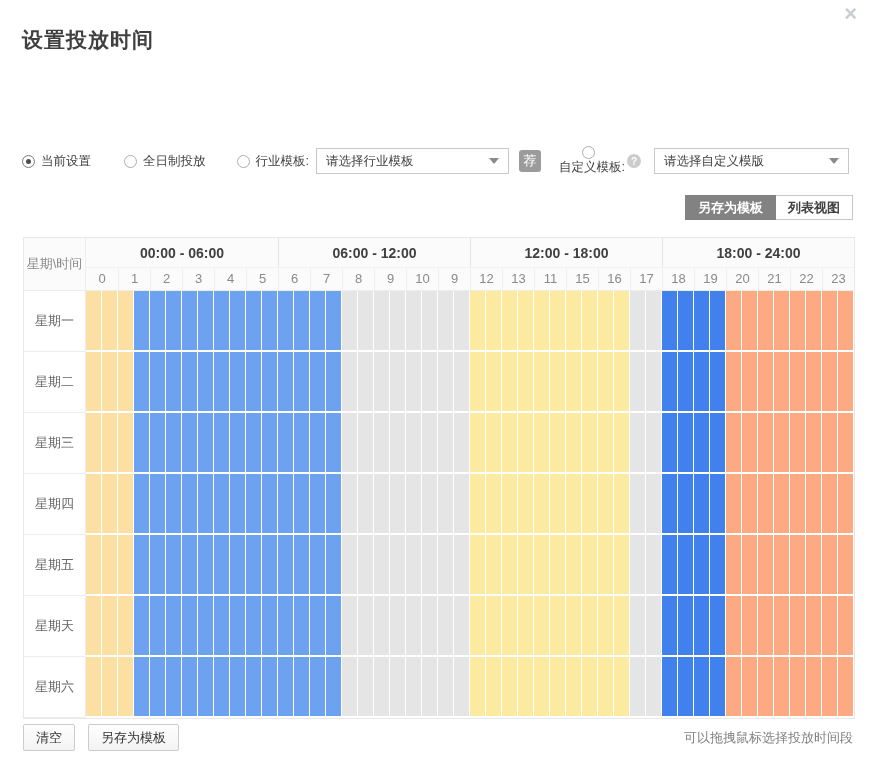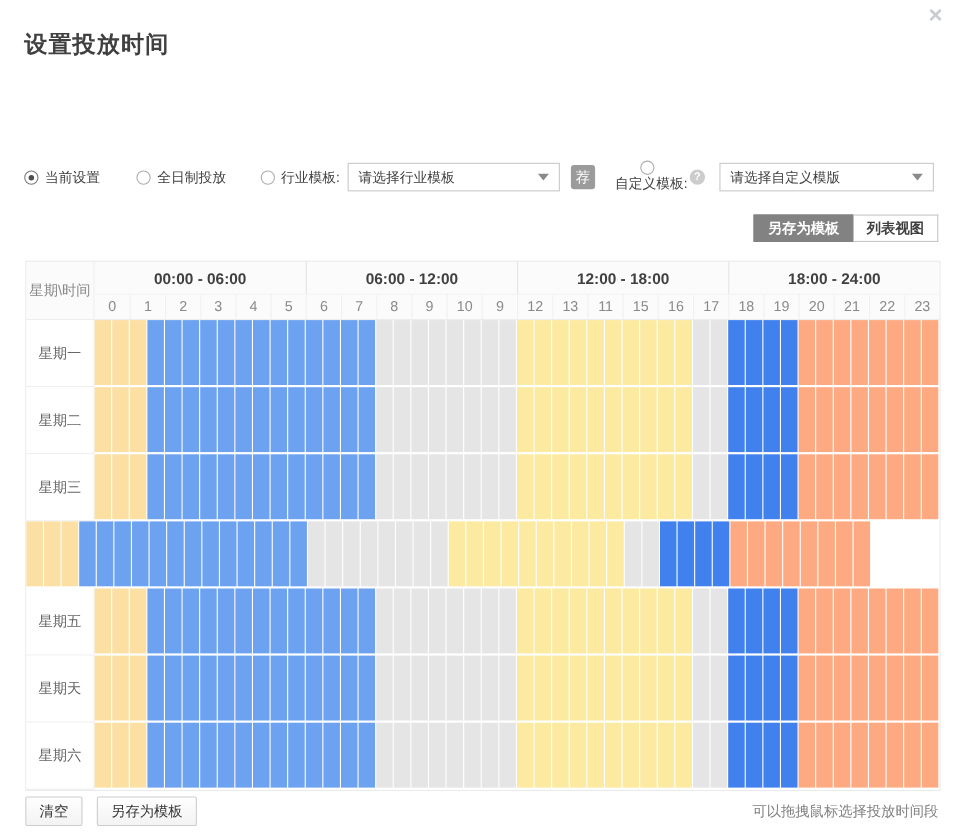--- a/index.html
+++ b/index.html
@@ -344,20 +344,21 @@
             <div class="cell" style="background: rgb(253, 169, 129);"></div>
             <div class="cell" style="background: rgb(253, 169, 129);"></div>
             <div class="cell" style="background: rgb(253, 169, 129);"></div>
             <div class="cell" style="background: rgb(253, 169, 129);"></div>
             <div class="cell" style="background: rgb(253, 169, 129);"></div>
             <div class="cell" style="background: rgb(253, 169, 129);"></div>
             <div class="cell" style="background: rgb(253, 169, 129);"></div>
           </div>
         </div>
         <div class="day-row">
+          <div class="day-label">星期四</div>
           <div class="cells">
             <div class="cell" style="background: rgb(251, 223, 163);"></div>
             <div class="cell" style="background: rgb(251, 223, 163);"></div>
             <div class="cell" style="background: rgb(251, 223, 163);"></div>
             <div class="cell" style="background: rgb(108, 162, 240);"></div>
             <div class="cell" style="background: rgb(108, 162, 240);"></div>
             <div class="cell" style="background: rgb(108, 162, 240);"></div>
             <div class="cell" style="background: rgb(108, 162, 240);"></div>
             <div class="cell" style="background: rgb(108, 162, 240);"></div>
             <div class="cell" style="background: rgb(108, 162, 240);"></div>

